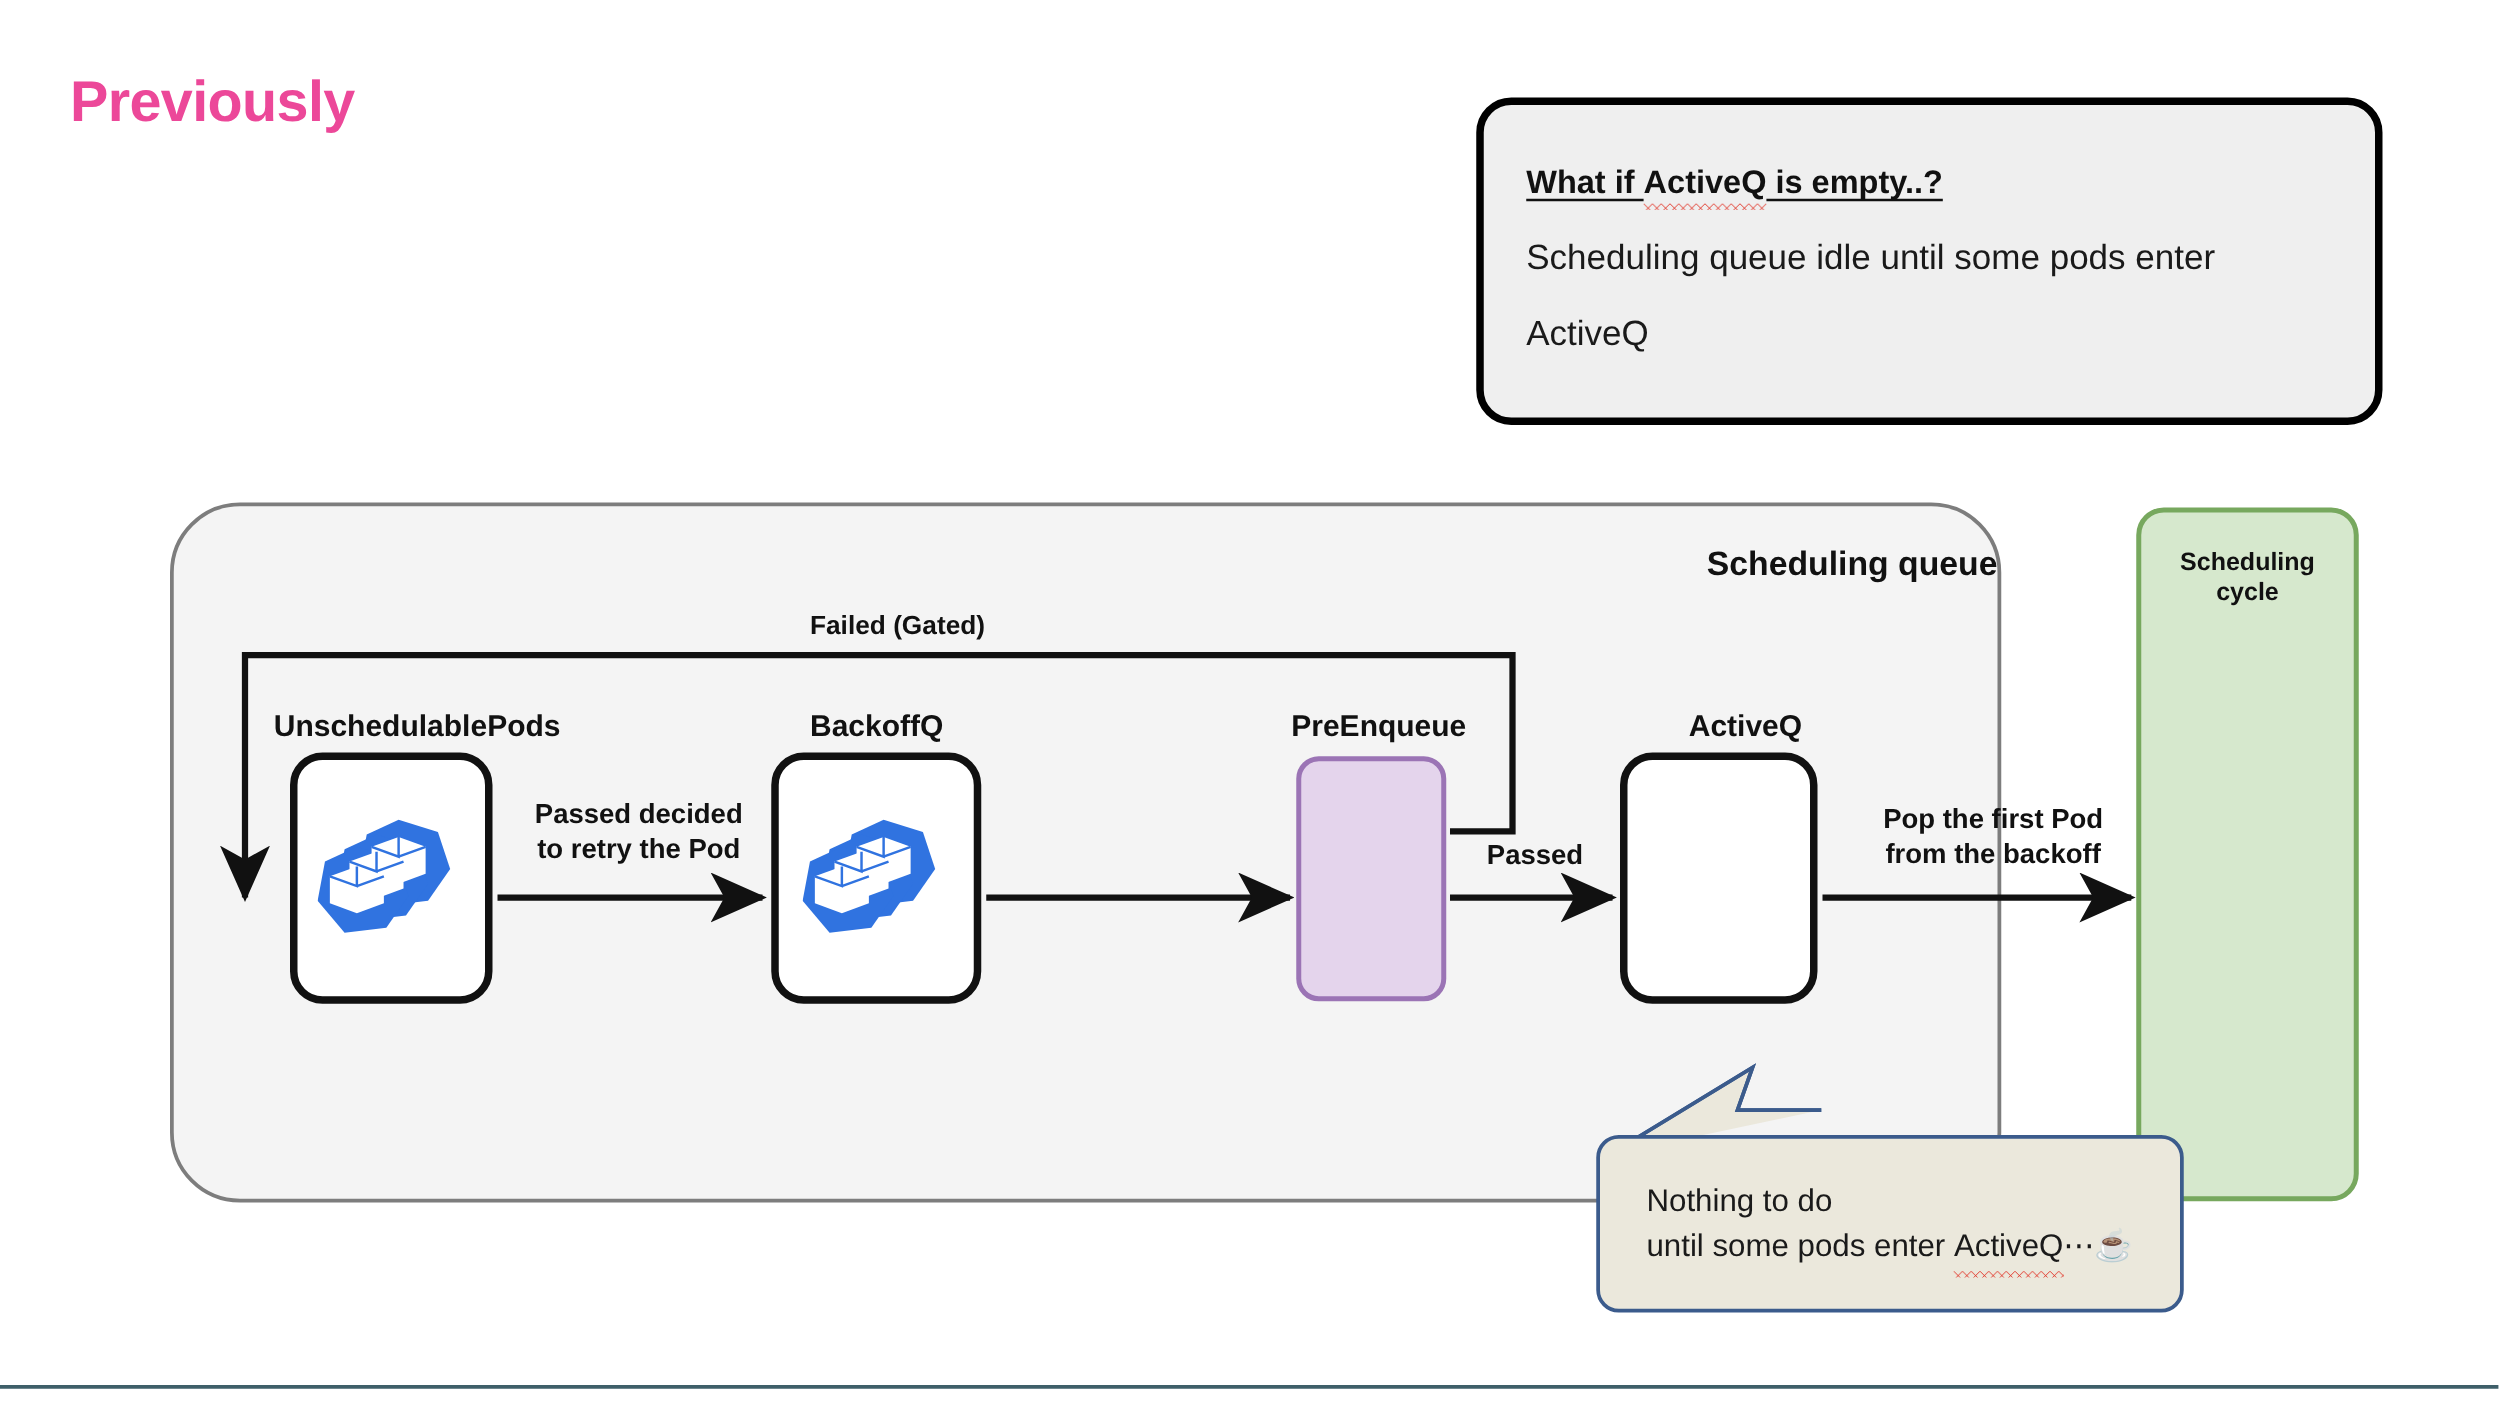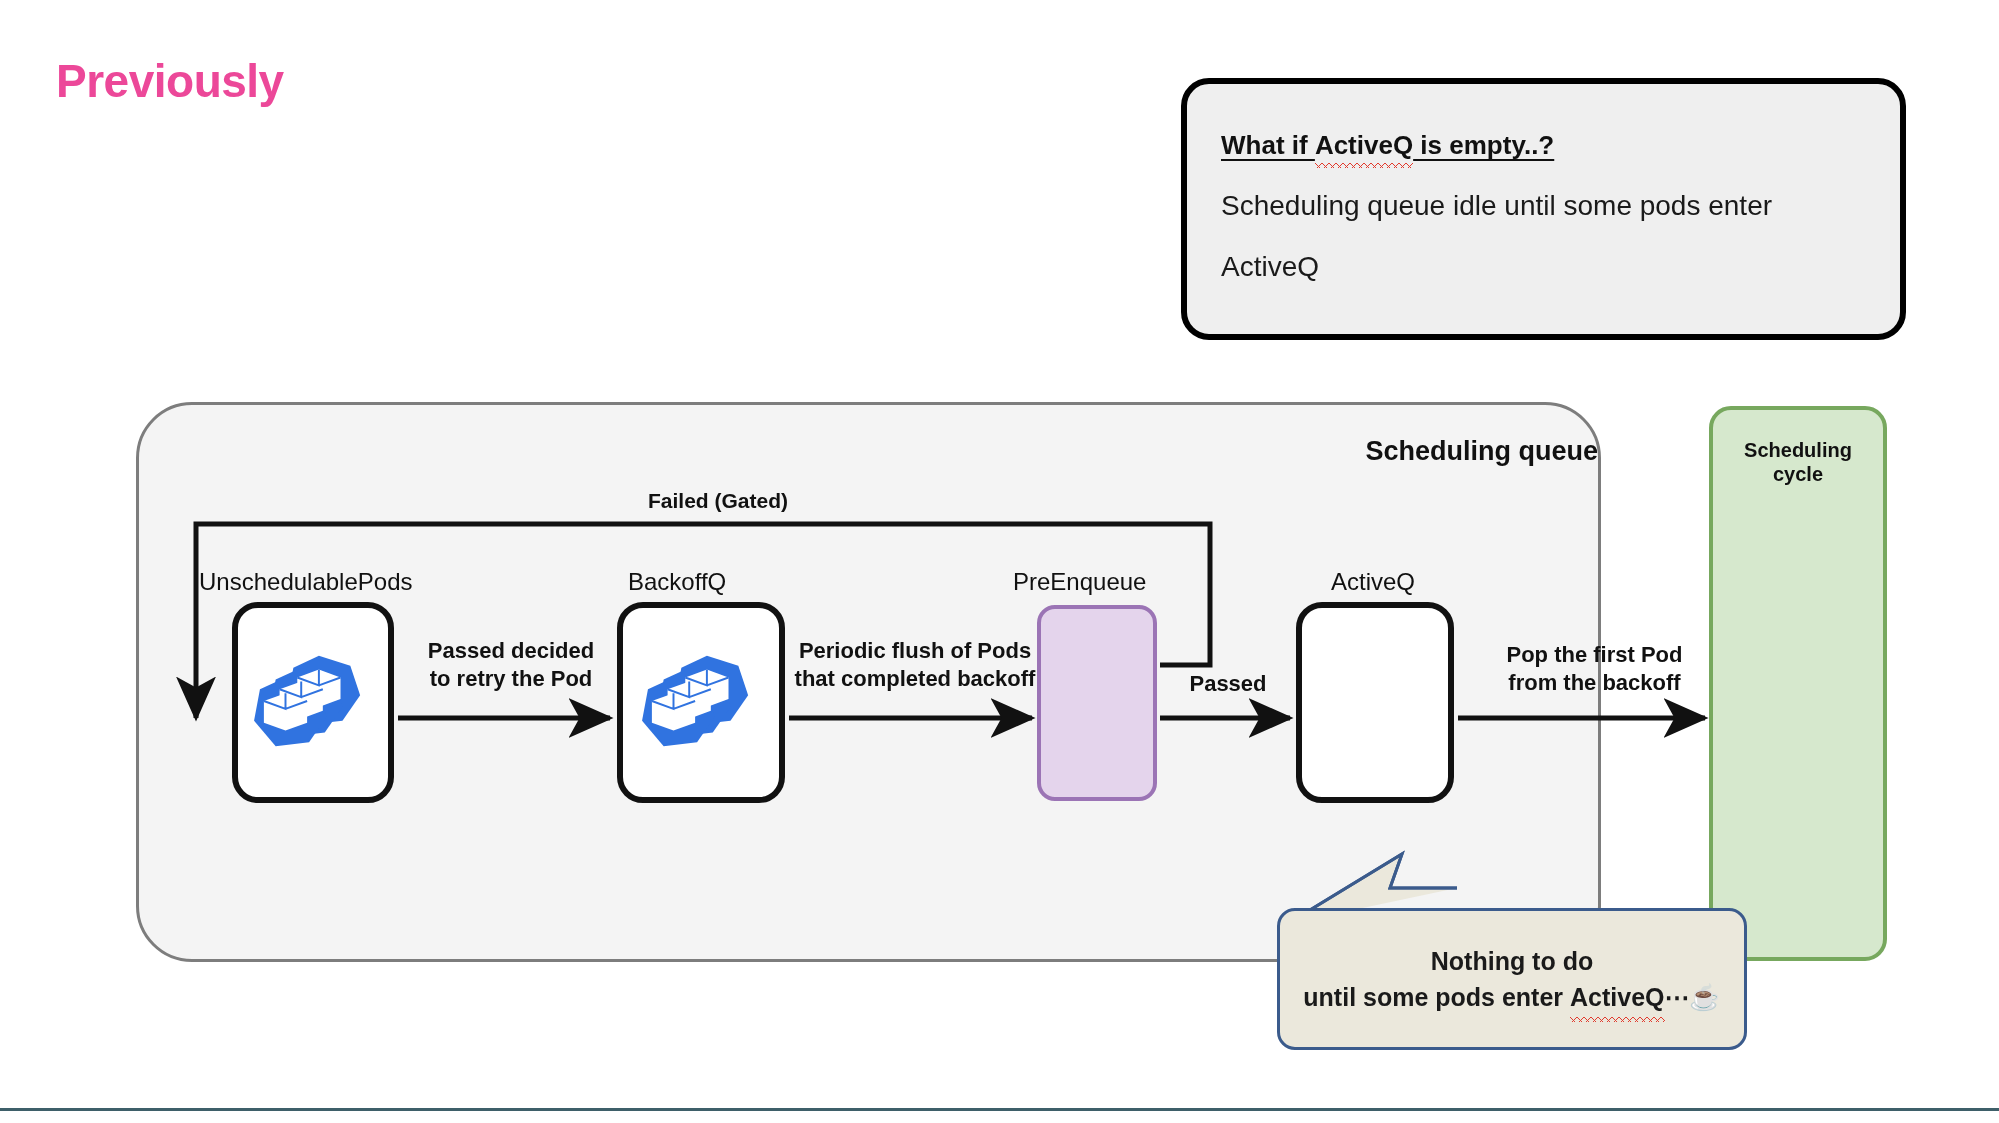--- a/index.html
+++ b/index.html
@@ -96,23 +96,24 @@
     text-align: right;
     font-size: 27px;
     font-weight: bold;
     color: #111111;
   }
 
   
   .node-label {
     position: absolute;
     font-size: 24px;
-    font-weight: normal;
+    font-weight: bold;
     color: #111111;
     white-space: nowrap;
+    padding-left: 20px;
   }
   .node-box {
     position: absolute;
     box-sizing: border-box;
     border-radius: 26px;
     background: #ffffff;
     border: 6px solid #111111;
     display: flex;
     align-items: center;
     justify-content: center;
@@ -189,25 +190,24 @@
     border: 3px solid #3b5b8c;
     border-radius: 18px;
     box-sizing: border-box;
     display: flex;
     align-items: center;
     justify-content: center;
   }
   #bubble-text {
     font-size: 25px;
     color: #1a1a1a;
-    text-align: center;
+    text-align: left;
     line-height: 1.45;
     z-index: 2;
     position: relative;
-    font-weight: bold;
   }
   #bubble-tail {
     position: absolute;
     left: -290px;
     top: -72px;
     width: 760px;
     height: 160px;
     overflow: visible;
   }
 
@@ -287,24 +287,20 @@
 
   <div class="node-box purple" style="left:1037px; top:605px; width:120px; height:196px;"></div>
 
   <div class="node-box" style="left:1296px; top:602px; width:158px; height:201px;"></div>
 
   <div class="edge-label" style="left:406px; top:637px; width:210px;">
     <span>Passed decided</span><br>
     <span>to retry the Pod</span>
   </div>
 
-  <div class="edge-label" style="left:790px; top:637px; width:250px;">
-    <span>Periodic flush of Pods</span><br>
-    <span>that completed backoff</span>
-  </div>
 
   <div class="edge-label" style="left:1178px; top:670px; width:100px;">Passed</div>
 
   <div class="edge-label" style="left:1487px; top:641px; width:215px;">
     <span>Pop the first Pod</span><br>
     <span>from the backoff</span>
   </div>
 
   <svg id="wires">
     <defs>

